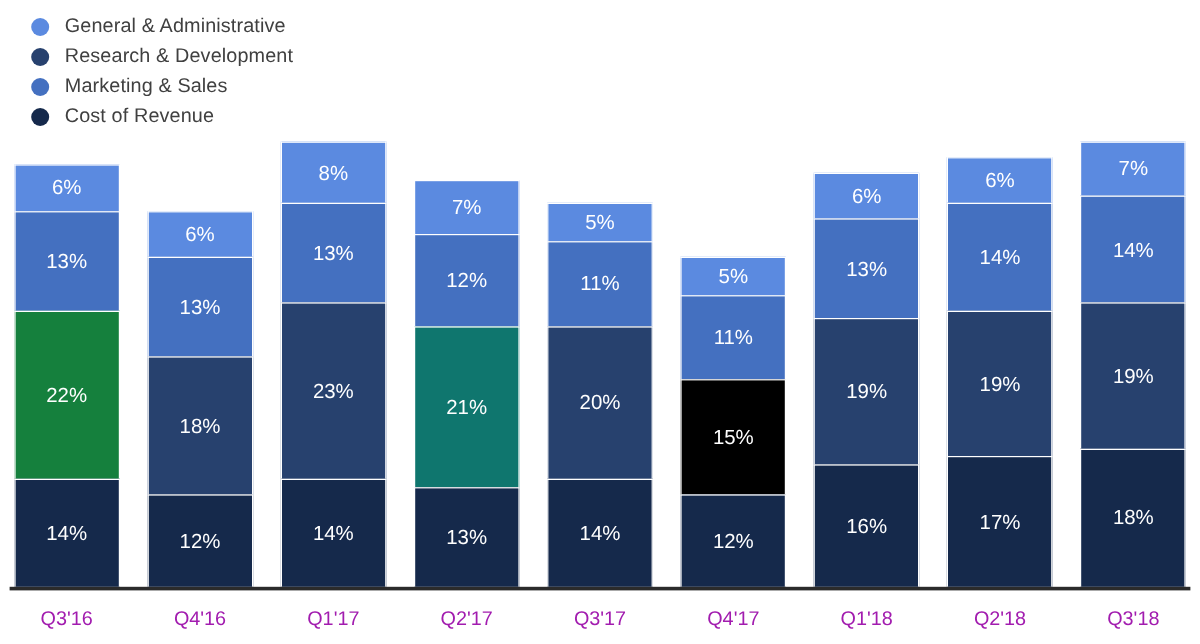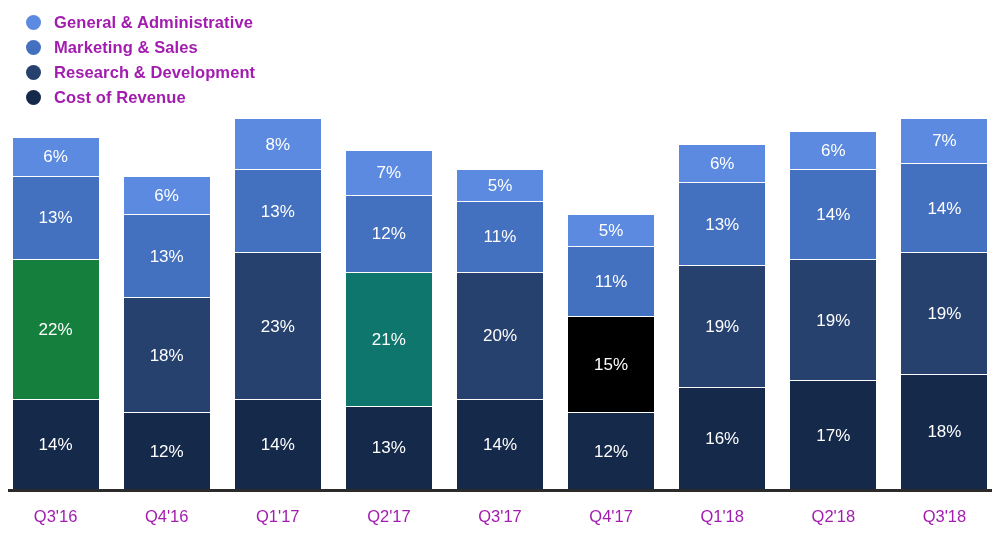--- a/index.html
+++ b/index.html
@@ -5,21 +5,21 @@
   * { margin:0; padding:0; box-sizing:border-box; }
   html,body { width:1000px; height:537px; background:#ffffff; overflow:hidden; }
   body { font-family:"Liberation Sans", sans-serif; }
 
   #chart-root { position:relative; width:1000px; height:537px; background:#fff; }
 
   
   .legend { position:absolute; left:26px; top:10px; }
   .legend-item { display:flex; align-items:center; height:25px; }
   .legend-dot { width:15px; height:15px; border-radius:50%; flex:0 0 auto; }
-  .legend-label { margin-left:13px; font-size:16.5px; color:#a21caf; letter-spacing:.1px; white-space:nowrap;font-weight:bold; }
+  .legend-label { margin-left:13px; font-size:16.5px; color:#404040; letter-spacing:.1px; white-space:nowrap; }
 
   
   .plot { position:absolute; left:0; top:118px; width:1000px; height:374px; }
   .axis-line { position:absolute; left:8px; bottom:0; width:984px; height:3px; background:#2b2b2b; }
 
   .bars { position:absolute; left:0; bottom:3px; width:1000px; height:371px;
           display:flex; align-items:flex-end; }
   .bar-slot { flex:1 1 0; display:flex; justify-content:center; align-items:flex-end; height:100%; }
   .bar { width:88px; display:flex; flex-direction:column; justify-content:flex-end; }
   .seg { position:relative; display:flex; align-items:center; justify-content:center;
@@ -35,26 +35,26 @@
 <body>
 
 <div id="chart-root">
 
   <div class="legend">
       <div class="legend-item">
         <span class="legend-dot" style="background: rgb(91, 138, 224);"></span>
         <span class="legend-label">General &amp; Administrative</span>
       </div>
       <div class="legend-item">
+        <span class="legend-dot" style="background: rgb(39, 65, 110);"></span>
+        <span class="legend-label">Research &amp; Development</span>
+      </div>
+      <div class="legend-item">
         <span class="legend-dot" style="background: rgb(68, 112, 192);"></span>
         <span class="legend-label">Marketing &amp; Sales</span>
-      </div>
-      <div class="legend-item">
-        <span class="legend-dot" style="background: rgb(39, 65, 110);"></span>
-        <span class="legend-label">Research &amp; Development</span>
       </div>
       <div class="legend-item">
         <span class="legend-dot" style="background: rgb(21, 41, 75);"></span>
         <span class="legend-label">Cost of Revenue</span>
       </div>
     </div>
 
   <div class="plot">
     <div class="bars">
         <div class="bar-slot">

